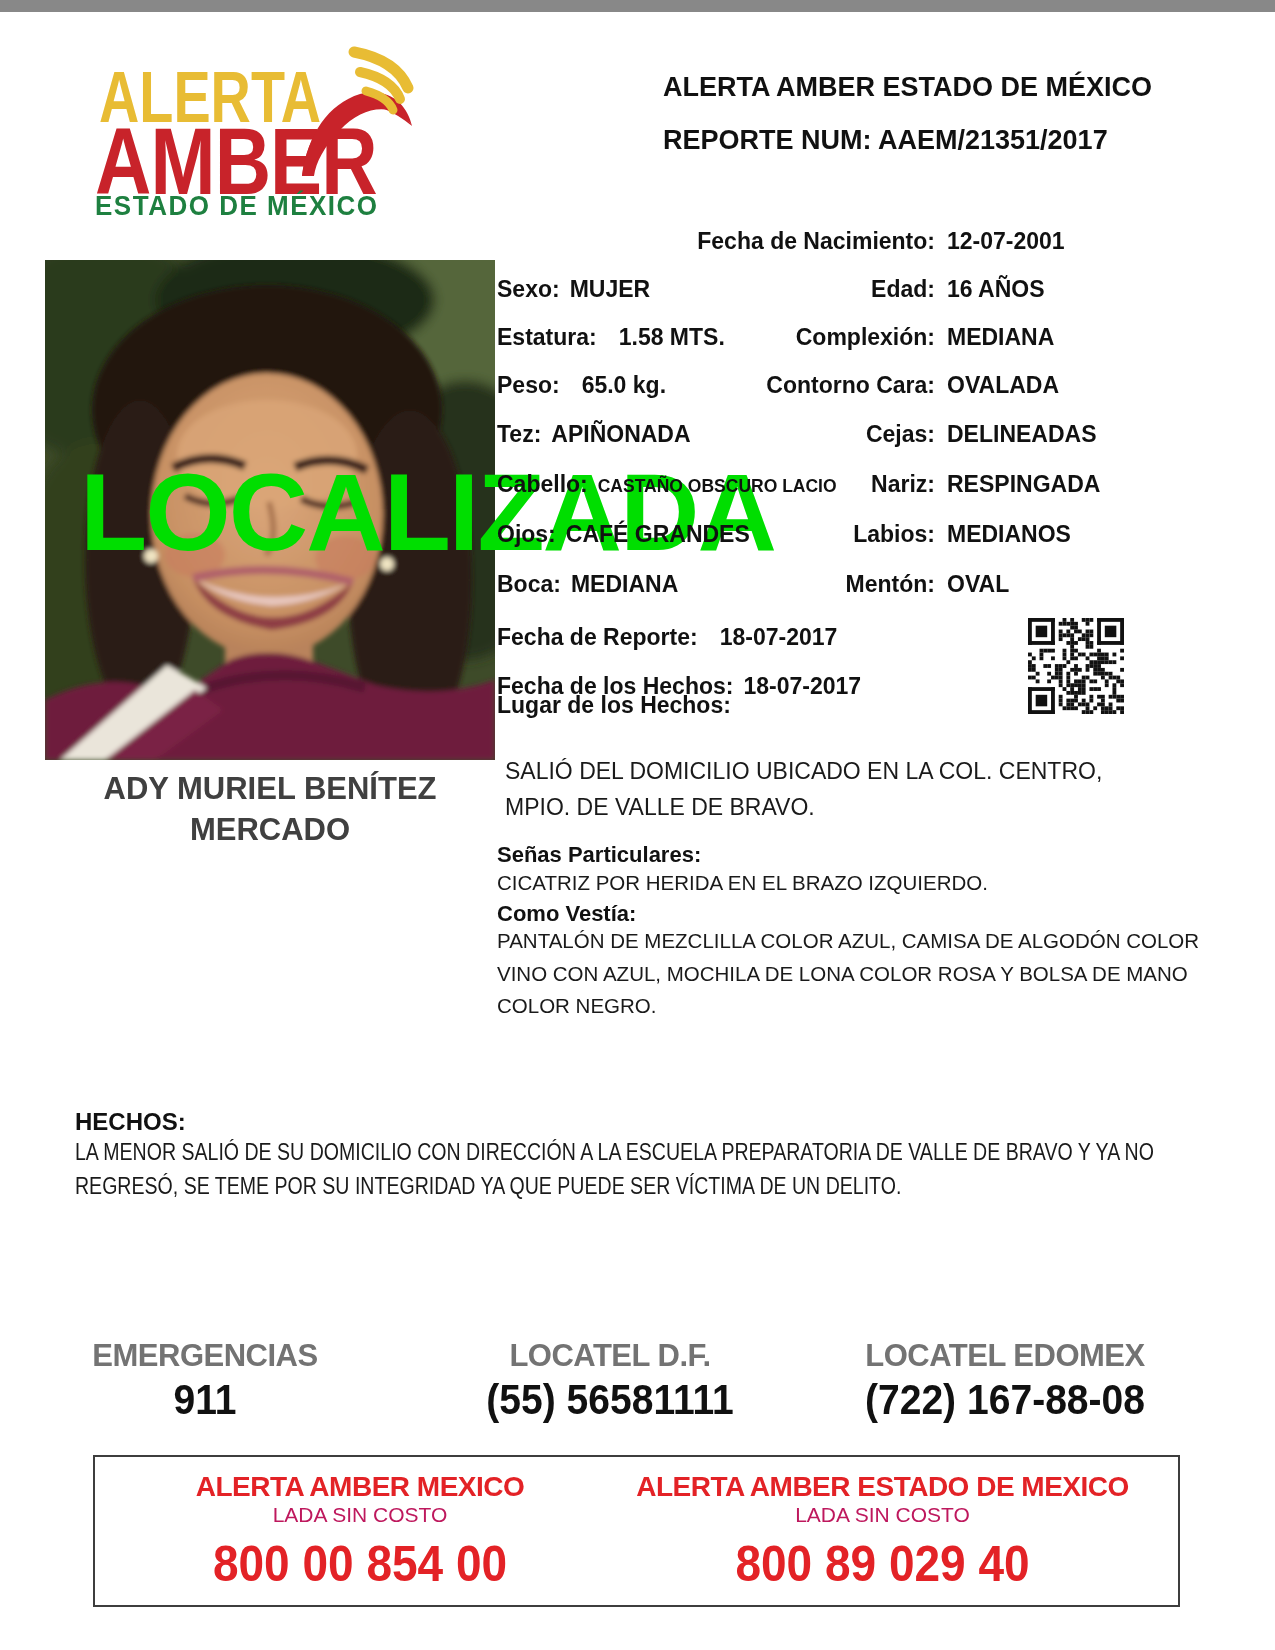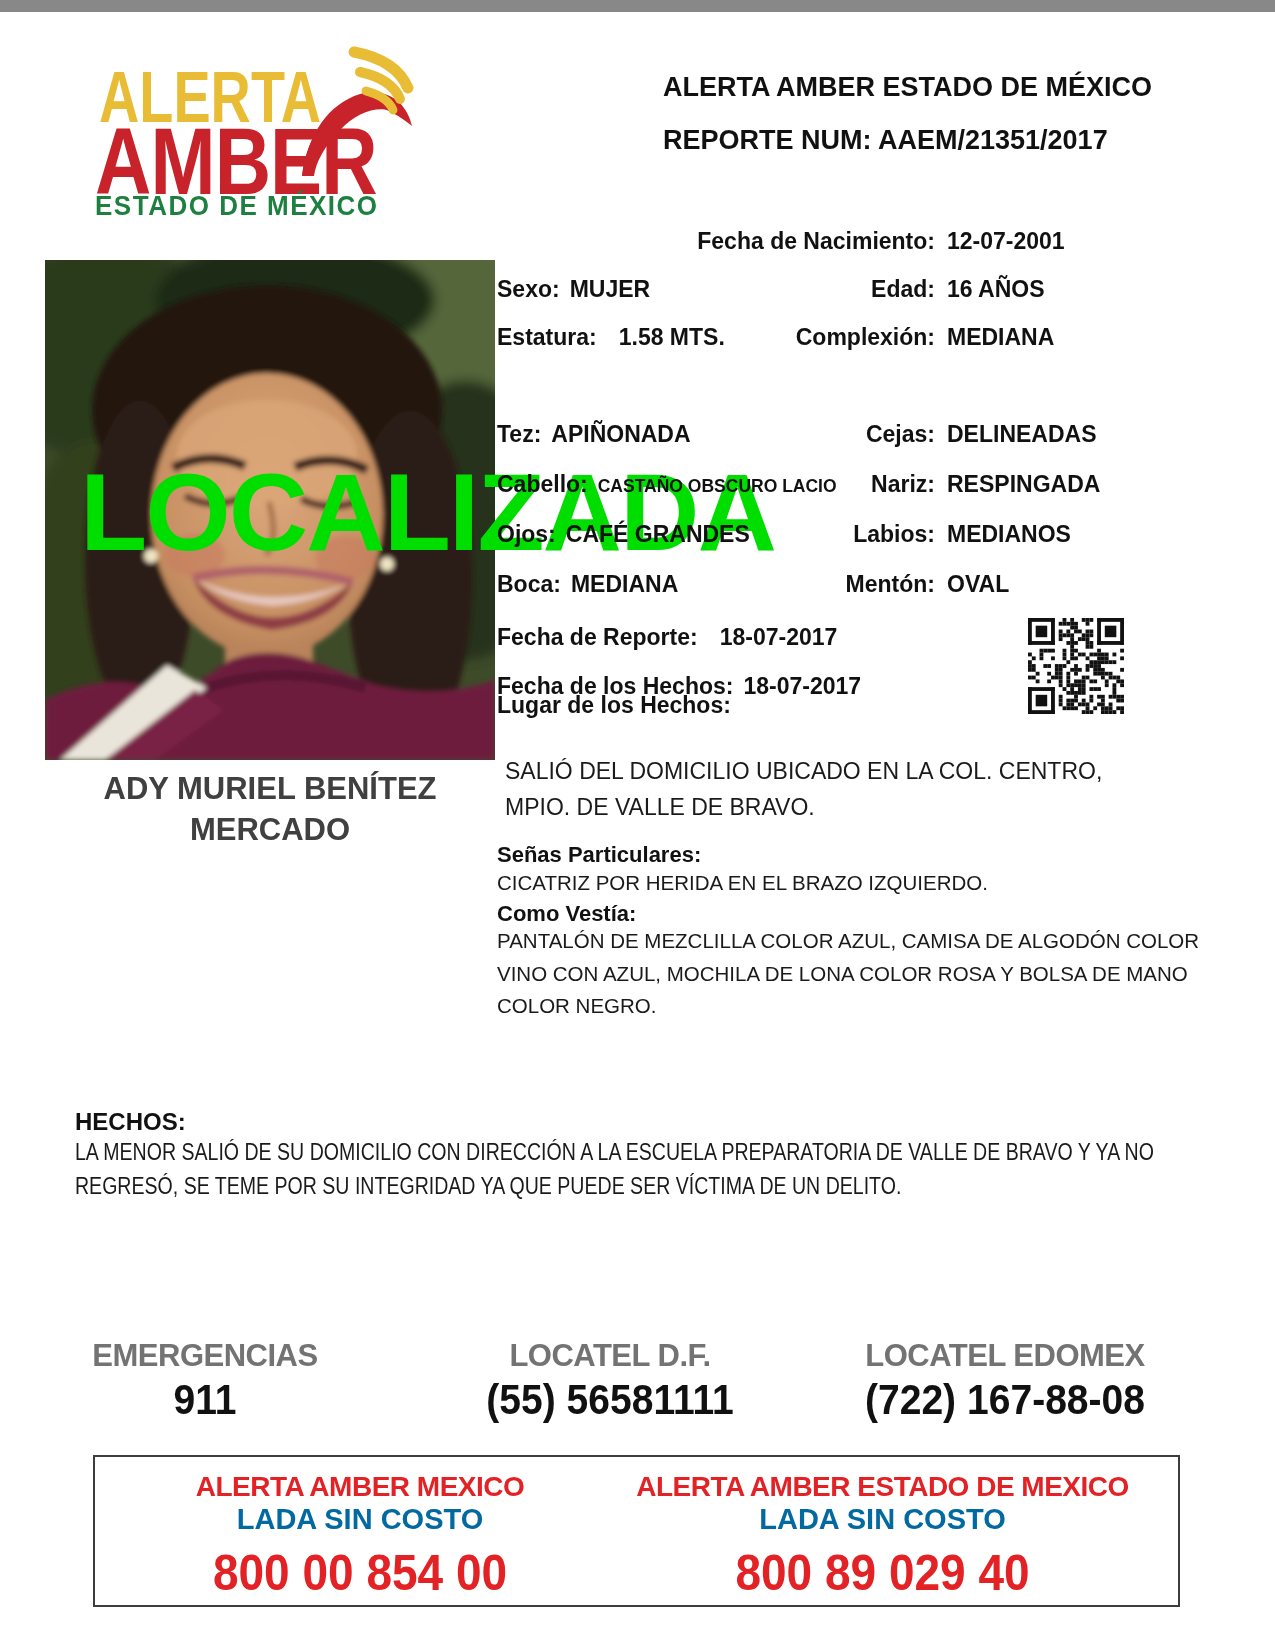--- a/index.html
+++ b/index.html
@@ -50,21 +50,21 @@
   .c1{left:60px;width:290px;} .c2{left:425px;width:370px;} .c3{left:795px;width:420px;}
   .contact .clabel{font-size:31px;font-weight:bold;color:#737373;letter-spacing:-0.5px;}
   .contact .cnumber{font-size:42px;font-weight:bold;color:#111;margin-top:2px;
                     transform:scaleX(0.93);transform-origin:top center;}
 
   
   .footer-box{left:93px;top:1443px;width:1083px;height:148px;border:2px solid #3d3d3d;background:#fff;}
   .fcol{position:absolute;top:14px;text-align:center;}
   .fA{left:25px;width:480px;} .fB{left:515px;width:545px;}
   .ftitle{font-size:28px;font-weight:bold;color:#E32226;letter-spacing:-0.5px;}
-  .fsub{font-size:29px;font-weight:bold;color:#0369a1;margin-top:0px;}
+  .fsub{font-size:21px;font-weight:normal;color:#be185d;margin-top:0px;}
   .fnumber{font-size:50px;font-weight:bold;color:#E32226;margin-top:8px;
            transform:scaleX(0.92);transform-origin:top center;}
 </style>
 </head>
 <body>
 
 <div class="page">
 
   <div class="abs logo-alerta">ALERTA</div>
   <div class="abs logo-amber">AMBER</div>
@@ -142,20 +142,25 @@
 
   <div class="prow" style="top:264px">
     <span class="pl"><span>Sexo:</span><span class="val">MUJER</span></span>
     <span class="prl">Edad:</span>
     <span class="prv">16 AÑOS</span>
   </div>
   <div class="prow" style="top:312px">
     <span class="pl"><span>Estatura:</span><span class="val gap2">1.58 MTS.</span></span>
     <span class="prl">Complexión:</span>
     <span class="prv">MEDIANA</span>
+  </div>
+  <div class="prow" style="top:360px">
+    <span class="pl"><span>Peso:</span><span class="val gap2">65.0 kg.</span></span>
+    <span class="prl">Contorno Cara:</span>
+    <span class="prv">OVALADA</span>
   </div>
   <div class="prow" style="top:459px">
     <span class="pl"><span>Cabello:</span><span class="val sm">CASTAÑO OBSCURO LACIO</span></span>
     <span class="prl">Nariz:</span>
     <span class="prv">RESPINGADA</span>
   </div>
   <div class="prow" style="top:409px">
     <span class="pl"><span>Tez:</span><span class="val">APIÑONADA</span></span>
     <span class="prl">Cejas:</span>
     <span class="prv">DELINEADAS</span>

